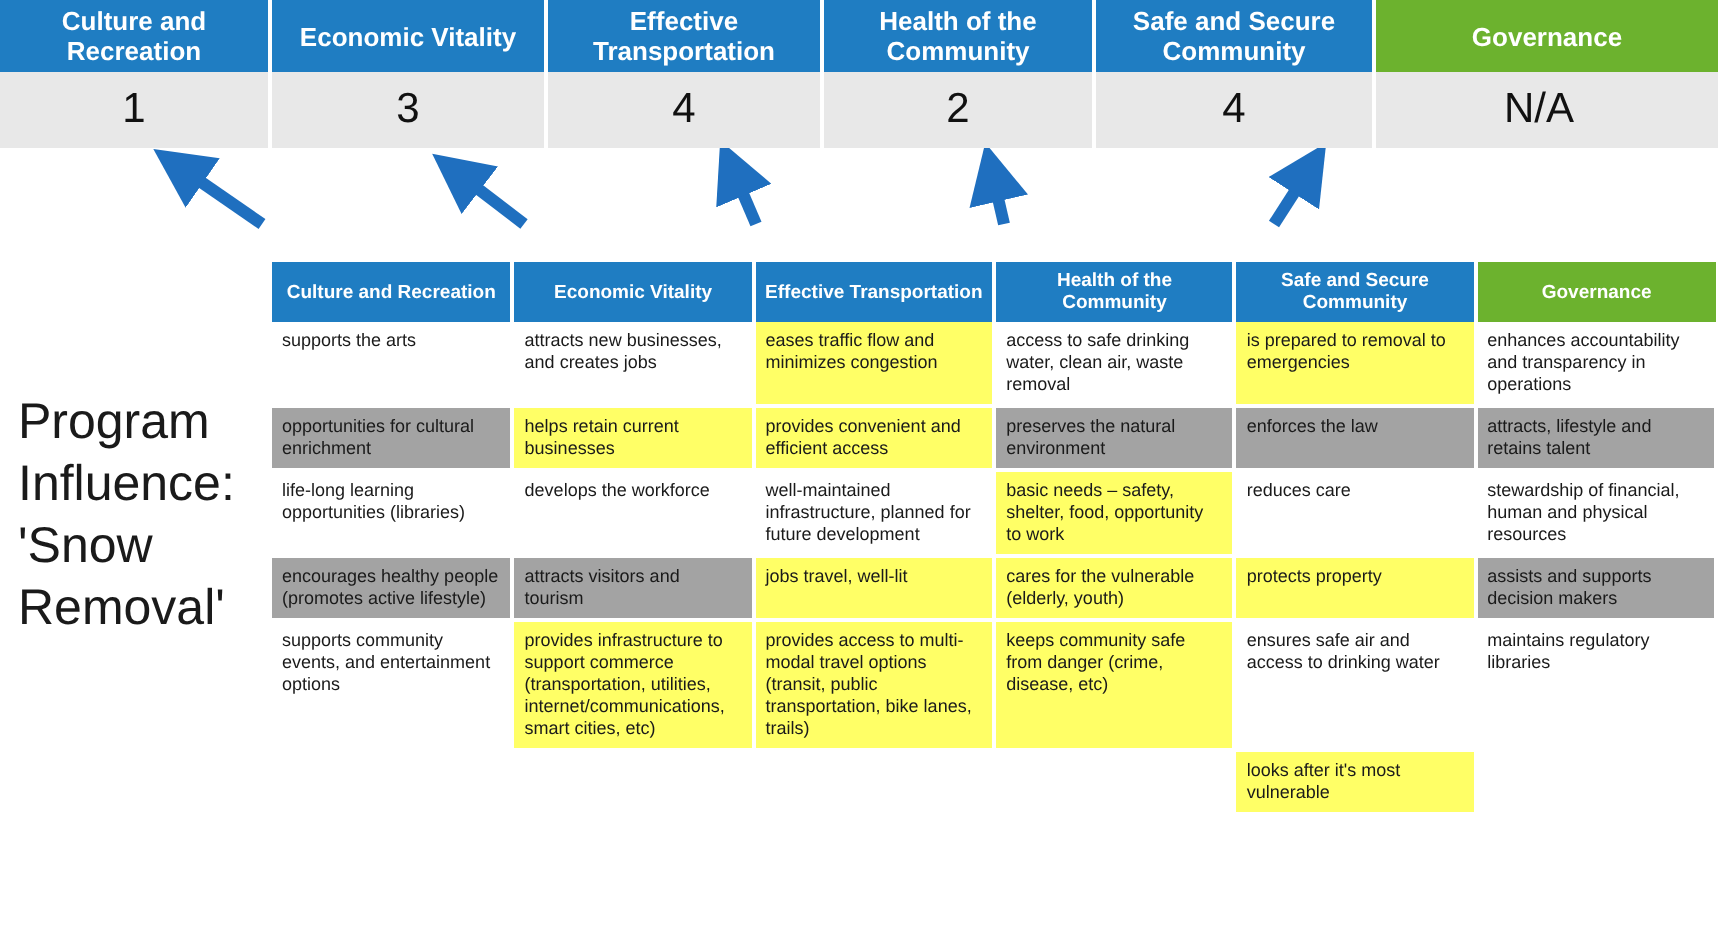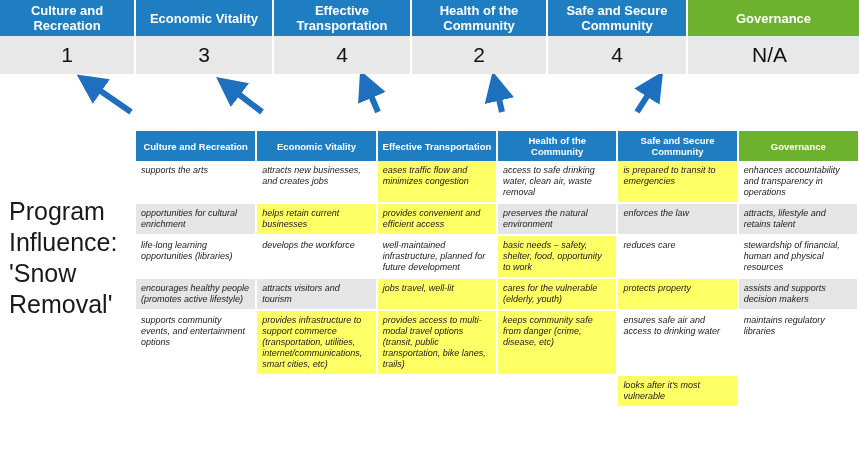--- a/index.html
+++ b/index.html
@@ -47,23 +47,22 @@
   .matrix th{
       background:#1f7dc2;color:#fff;font-size:9.5px;font-weight:bold;
       text-align:center;vertical-align:middle;padding:4px 3px;line-height:11px;
       border-right:2px solid #ffffff;
   }
   .matrix th.gov{background:#6cb22e;border-right:none;}
   .matrix td{
       font-size:9px;line-height:11px;color:#1a1a1a;vertical-align:top;
       padding:4px 5px;border-right:2px solid #ffffff;border-bottom:2px solid #ffffff;
       background:#ffffff;
-      font-style:italic;
   }
-  .matrix tr.alt td{background:#e5e5e5;}
+  .matrix tr.alt td{background:#a3a3a3;}
   .matrix td.hl{background:#ffff66 !important;}
   .matrix td.empty{background:#ffffff !important;border-right-color:#ffffff;}
   .matrix tr.alt td.empty{background:#ffffff !important;}
   .matrix col.c{width:120.5px;}
 </style>
 </head>
 <body>
 
 <div class="top-header">
   <div class="cell c0">Culture and Recreation</div>
@@ -116,21 +115,21 @@
       <th>Safe and Secure Community</th>
       <th class="gov">Governance</th>
     </tr>
   </thead>
   <tbody>
       <tr>
         <td>supports the arts</td>
         <td>attracts new businesses, and creates jobs</td>
         <td class="hl">eases traffic flow and minimizes congestion</td>
         <td>access to safe drinking water, clean air, waste removal</td>
-        <td class="hl">is prepared to transit to emergencies</td>
+        <td class="hl">is prepared to removal to emergencies</td>
         <td>enhances accountability and transparency in operations</td>
       </tr>
       <tr class="alt">
         <td>opportunities for cultural enrichment</td>
         <td class="hl">helps retain current businesses</td>
         <td class="hl">provides convenient and efficient access</td>
         <td>preserves the natural environment</td>
         <td>enforces the law</td>
         <td>attracts, lifestyle and retains talent</td>
       </tr>

